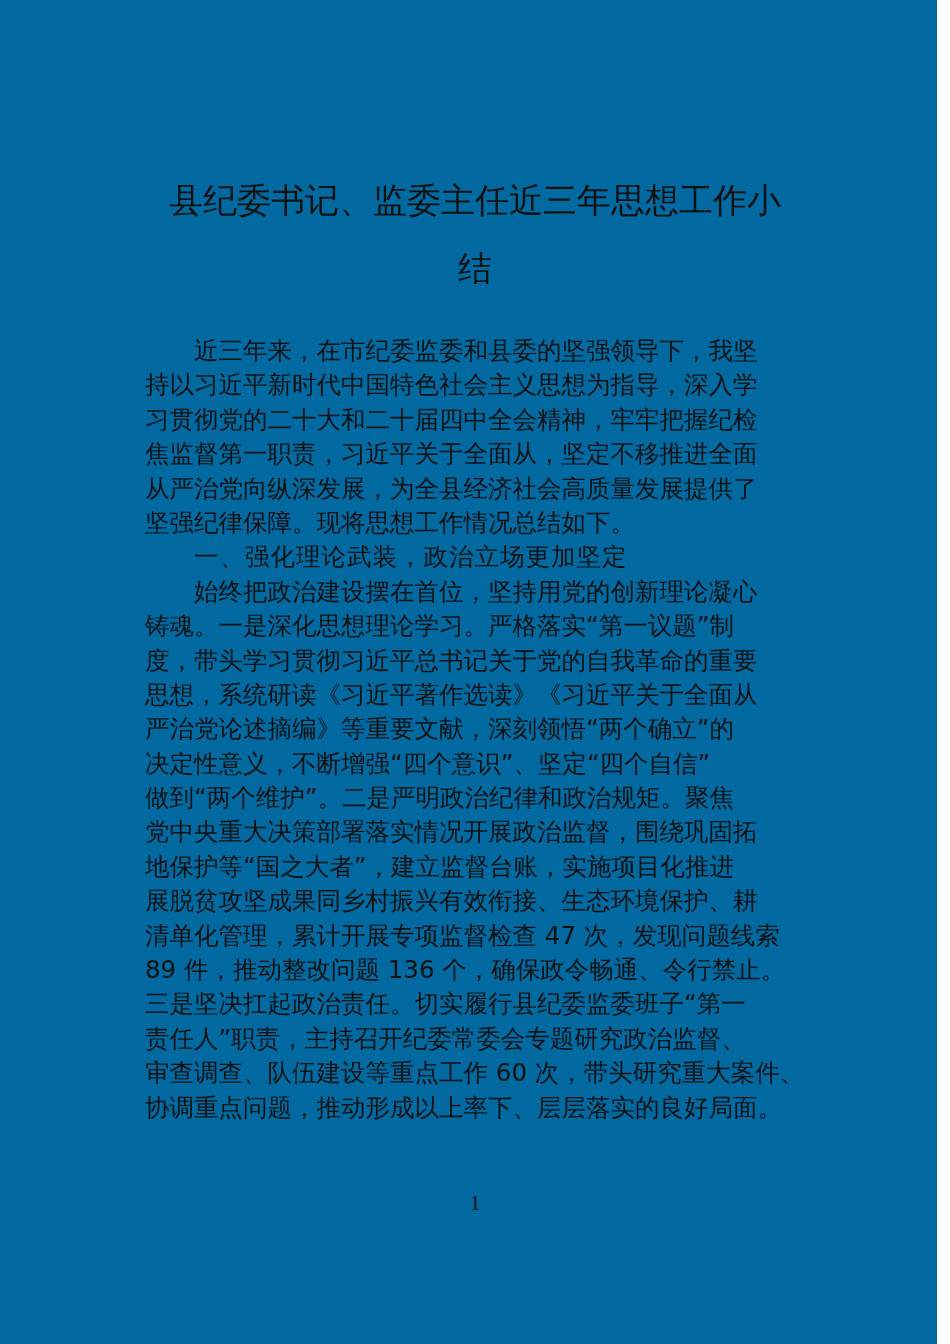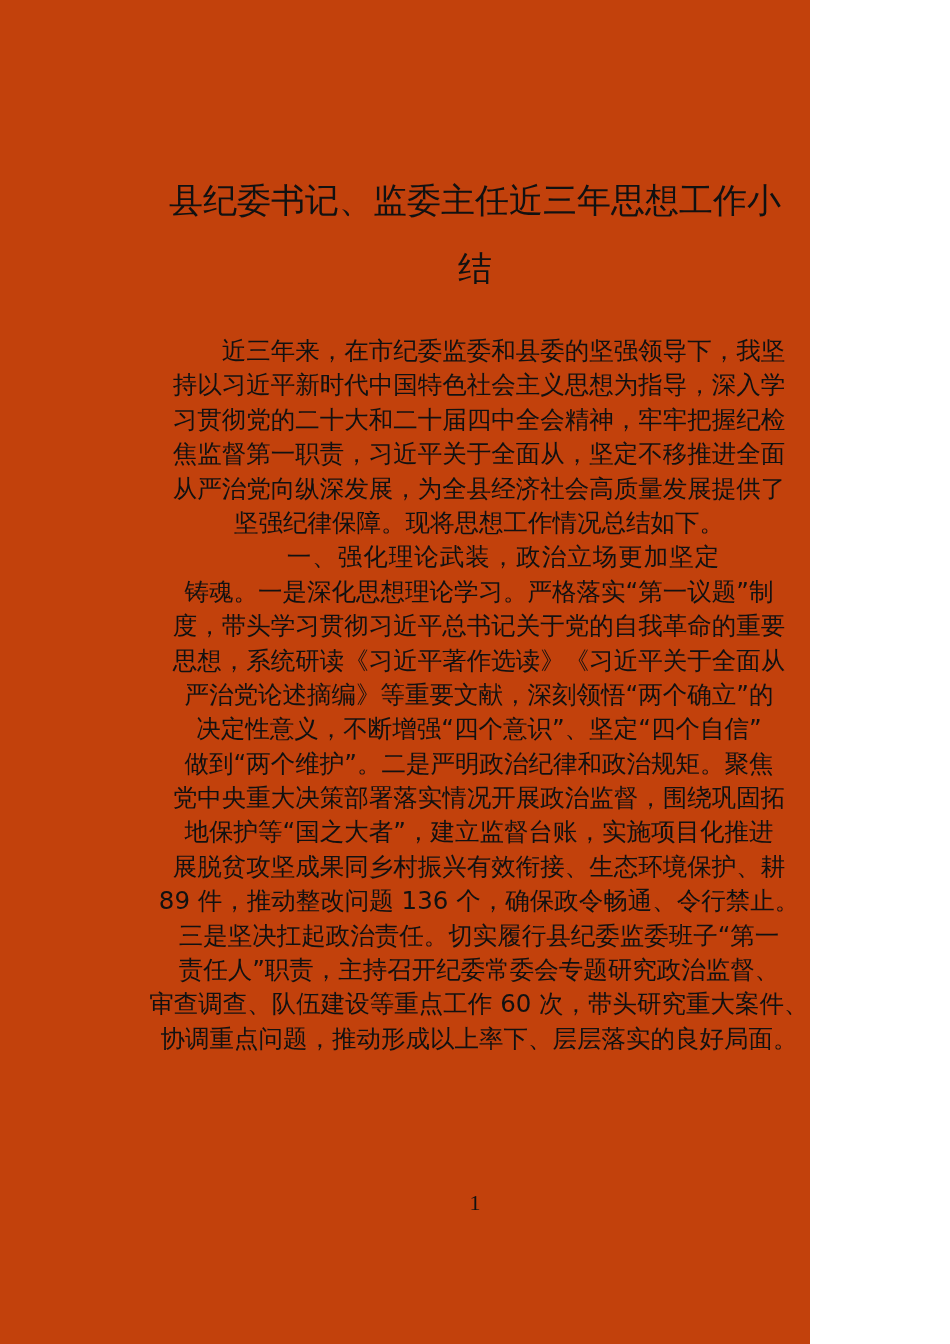--- a/index.html
+++ b/index.html
@@ -11,43 +11,42 @@
       width: 950px;
       height: 1344px;
       position: relative;
       overflow: hidden;
       font-family: "DejaVu Sans", "Liberation Sans", sans-serif;
       color: #111111;
     }
     .page {
       position: absolute;
       left: 0; top: 0;
-      width: 810px;
+      width: 937px;
       height: 1344px;
-      background: #c2410c;
+      background: #0369a1;
     }
     .title {
       position: absolute;
       left: 145px;
       width: 660px;
       top: 166px;
       text-align: center;
       font-size: 34px;
       line-height: 68px;
       font-weight: normal;
       color: #111111;
       margin: 0;
       letter-spacing: 0px;
     }
     .body-text {
       position: absolute;
       left: 145px;
       top: 334px;
       width: 668px;
-      text-align: center;
     }
     .line {
       display: block;
       height: 34.4px;
       line-height: 34.4px;
       font-size: 24.5px;
       white-space: nowrap;
       color: #111111;
     }
     .indent {
@@ -78,29 +77,31 @@
   </h1>
 
   <div class="body-text">
     <span class="line indent">近三年来，在市纪委监委和县委的坚强领导下，我坚</span>
     <span class="line">持以习近平新时代中国特色社会主义思想为指导，深入学</span>
     <span class="line">习贯彻党的二十大和二十届四中全会精神，牢牢把握纪检</span>
     <span class="line">焦监督第一职责，习近平关于全面从，坚定不移推进全面</span>
     <span class="line">从严治党向纵深发展，为全县经济社会高质量发展提供了</span>
     <span class="line">坚强纪律保障。现将思想工作情况总结如下。</span>
     <span class="line indent heading-line">一、强化理论武装，政治立场更加坚定</span>
+    <span class="line indent">始终把政治建设摆在首位，坚持用党的创新理论凝心</span>
     <span class="line">铸魂。一是深化思想理论学习。严格落实“第一议题”制</span>
     <span class="line">度，带头学习贯彻习近平总书记关于党的自我革命的重要</span>
     <span class="line">思想，系统研读《习近平著作选读》《习近平关于全面从</span>
     <span class="line">严治党论述摘编》等重要文献，深刻领悟“两个确立”的</span>
     <span class="line">决定性意义，不断增强“四个意识”、坚定“四个自信”</span>
     <span class="line">做到“两个维护”。二是严明政治纪律和政治规矩。聚焦</span>
     <span class="line">党中央重大决策部署落实情况开展政治监督，围绕巩固拓</span>
     <span class="line">地保护等“国之大者”，建立监督台账，实施项目化推进</span>
     <span class="line">展脱贫攻坚成果同乡村振兴有效衔接、生态环境保护、耕</span>
+    <span class="line">清单化管理，累计开展专项监督检查 47 次，发现问题线索</span>
     <span class="line">89 件，推动整改问题 136 个，确保政令畅通、令行禁止。</span>
     <span class="line">三是坚决扛起政治责任。切实履行县纪委监委班子“第一</span>
     <span class="line">责任人”职责，主持召开纪委常委会专题研究政治监督、</span>
     <span class="line">审查调查、队伍建设等重点工作 60 次，带头研究重大案件、</span>
     <span class="line">协调重点问题，推动形成以上率下、层层落实的良好局面。</span>
   </div>
 
   <div class="page-number">1</div>
 
 </div>

